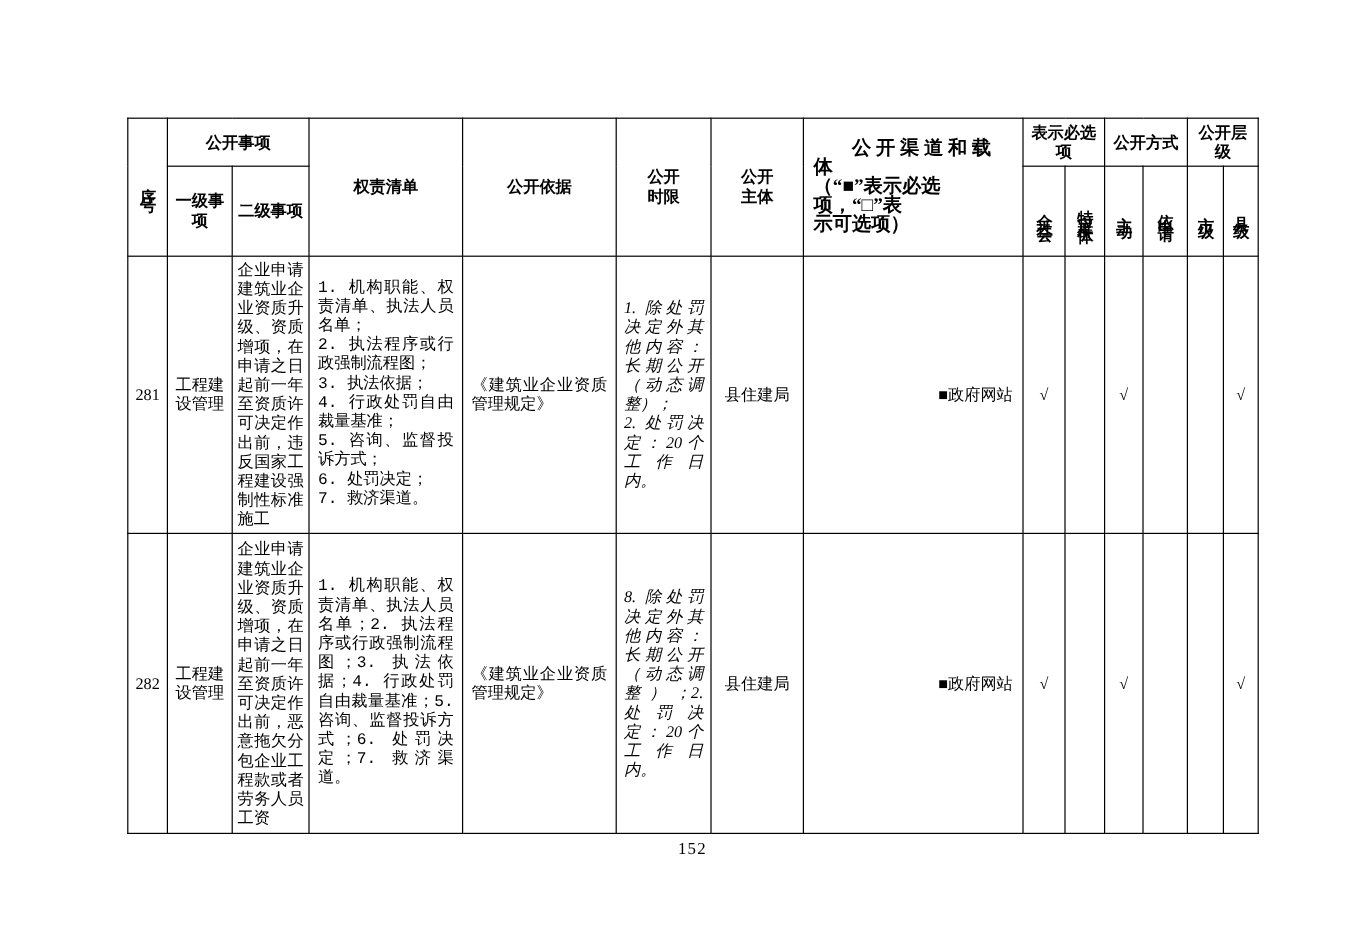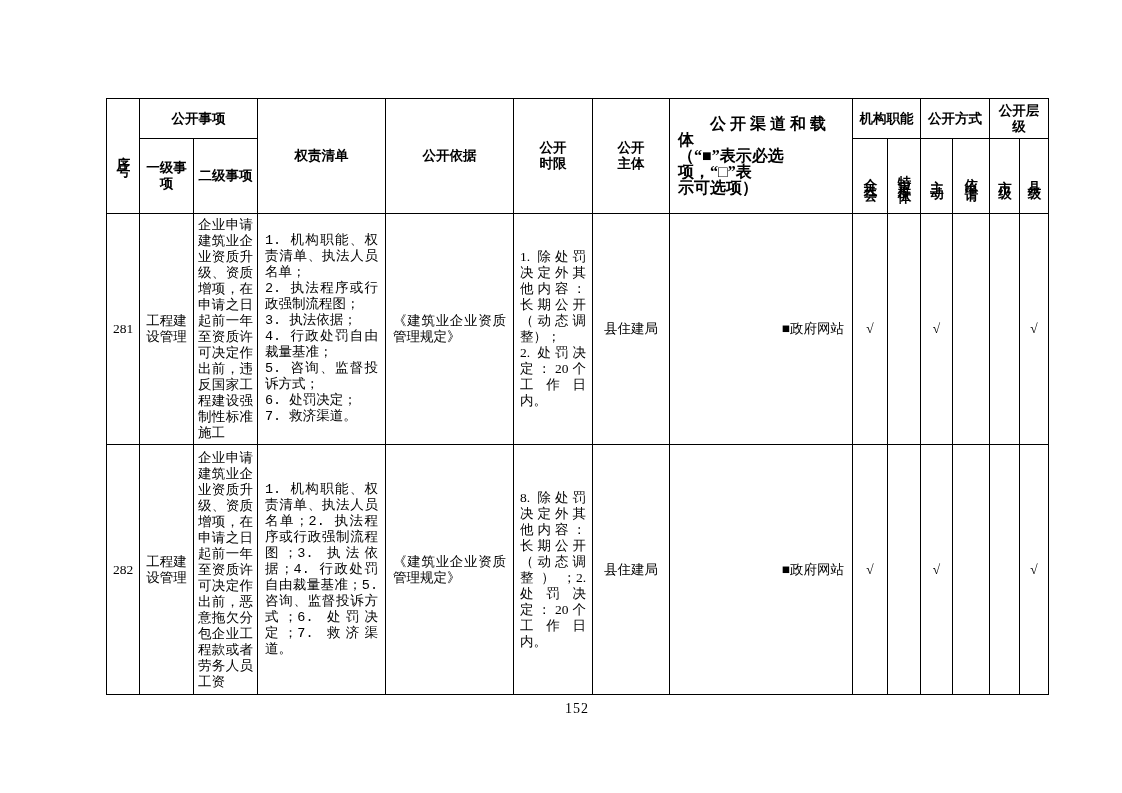--- a/index.html
+++ b/index.html
@@ -37,21 +37,21 @@
     writing-mode: vertical-rl;
     text-orientation: upright;
     display: inline-block;
     letter-spacing: 5px;
   }
   .vert.wide { letter-spacing: 8px; }
 
   td.level2  { padding: 3px 4px; }
   td.content { padding: 4px 7px; font-family: Liberation Mono, monospace; }
   td.basis   { padding: 4px 7px; }
-  td.limit   { padding: 4px 6px; }
+  td.limit   { padding: 4px 6px; font-style: italic; }
   td.channel { padding: 4px 8px; text-align: right; }
   th.channel-h { text-align: left; padding: 4px 8px; font-size: 16px; }
 
   .pagenum {
     position: absolute; left: 106px; top: 701px;
     width: 942px; text-align: center;
     font-size: 14px; letter-spacing: 1px;
   }
 </style>
 </head>
@@ -82,21 +82,21 @@
         <th colspan="2">公开事项</th>
         <th rowspan="2">权责清单</th>
         <th rowspan="2">公开依据</th>
         <th rowspan="2" class="pre">公开
 时限</th>
         <th rowspan="2" class="pre">公开
 主体</th>
         <th rowspan="2" class="pre channel-h">　　公 开 渠 道 和 载 体
 （“■”表示必选项，“□”表
 示可选项）</th>
-        <th colspan="2">机构职能</th>
+        <th colspan="2">表示必选项</th>
         <th colspan="2">公开方式</th>
         <th colspan="2" class="pre">公开层
 级</th>
       </tr>
       <tr class="hr2">
         <th class="pre">一级事
 项</th>
         <th>二级事项</th>
         <th><span class="vert">全社会</span></th>
         <th><span class="vert">特定群体</span></th>

